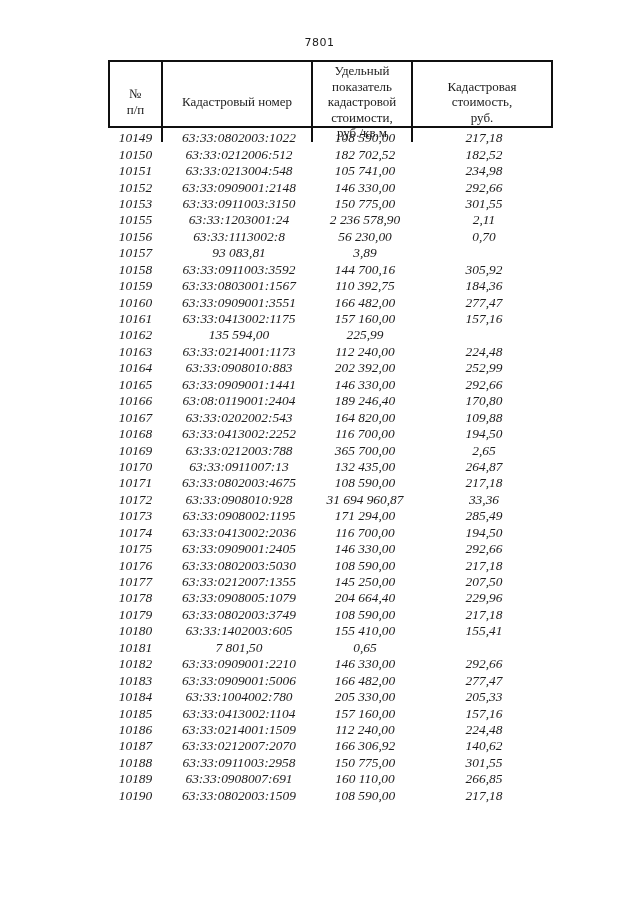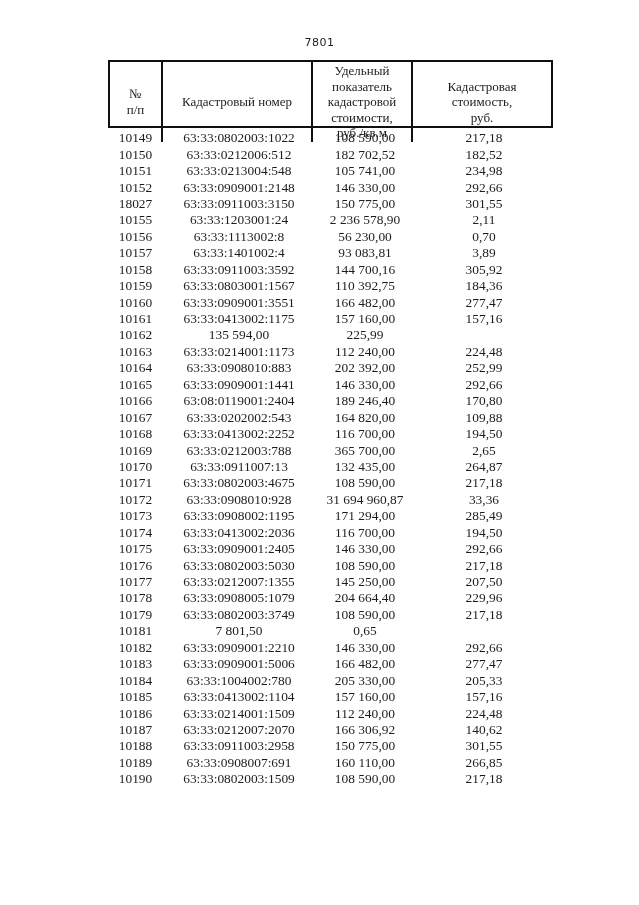--- a/index.html
+++ b/index.html
@@ -58,20 +58,21 @@
   }
   .tbody {
     width: 445px;
     padding-top: 2px;
   }
   .tr {
     display: grid;
     grid-template-columns: 55px 152px 100px 138px;
     height: 16.45px;
     align-items: center;
+    font-style: italic;
   }
   .td {
     text-align: center;
     font-size: 13.4px;
     line-height: 16px;
     white-space: nowrap;
     color: #1c1c1c;
   }
 </style>
 </head>
@@ -112,40 +113,39 @@
           <div class="td">105 741,00</div>
           <div class="td">234,98</div>
         </div>
         <div class="tr">
           <div class="td">10152</div>
           <div class="td">63:33:0909001:2148</div>
           <div class="td">146 330,00</div>
           <div class="td">292,66</div>
         </div>
         <div class="tr">
-          <div class="td">18027</div>
+          <div class="td">10153</div>
           <div class="td">63:33:0911003:3150</div>
           <div class="td">150 775,00</div>
           <div class="td">301,55</div>
         </div>
         <div class="tr">
           <div class="td">10155</div>
           <div class="td">63:33:1203001:24</div>
           <div class="td">2 236 578,90</div>
           <div class="td">2,11</div>
         </div>
         <div class="tr">
           <div class="td">10156</div>
           <div class="td">63:33:1113002:8</div>
           <div class="td">56 230,00</div>
           <div class="td">0,70</div>
         </div>
         <div class="tr">
           <div class="td">10157</div>
-          <div class="td">63:33:1401002:4</div>
           <div class="td">93 083,81</div>
           <div class="td">3,89</div>
         </div>
         <div class="tr">
           <div class="td">10158</div>
           <div class="td">63:33:0911003:3592</div>
           <div class="td">144 700,16</div>
           <div class="td">305,92</div>
         </div>
         <div class="tr">
@@ -265,20 +265,26 @@
           <div class="td">10178</div>
           <div class="td">63:33:0908005:1079</div>
           <div class="td">204 664,40</div>
           <div class="td">229,96</div>
         </div>
         <div class="tr">
           <div class="td">10179</div>
           <div class="td">63:33:0802003:3749</div>
           <div class="td">108 590,00</div>
           <div class="td">217,18</div>
+        </div>
+        <div class="tr">
+          <div class="td">10180</div>
+          <div class="td">63:33:1402003:605</div>
+          <div class="td">155 410,00</div>
+          <div class="td">155,41</div>
         </div>
         <div class="tr">
           <div class="td">10181</div>
           <div class="td">7 801,50</div>
           <div class="td">0,65</div>
         </div>
         <div class="tr">
           <div class="td">10182</div>
           <div class="td">63:33:0909001:2210</div>
           <div class="td">146 330,00</div>

